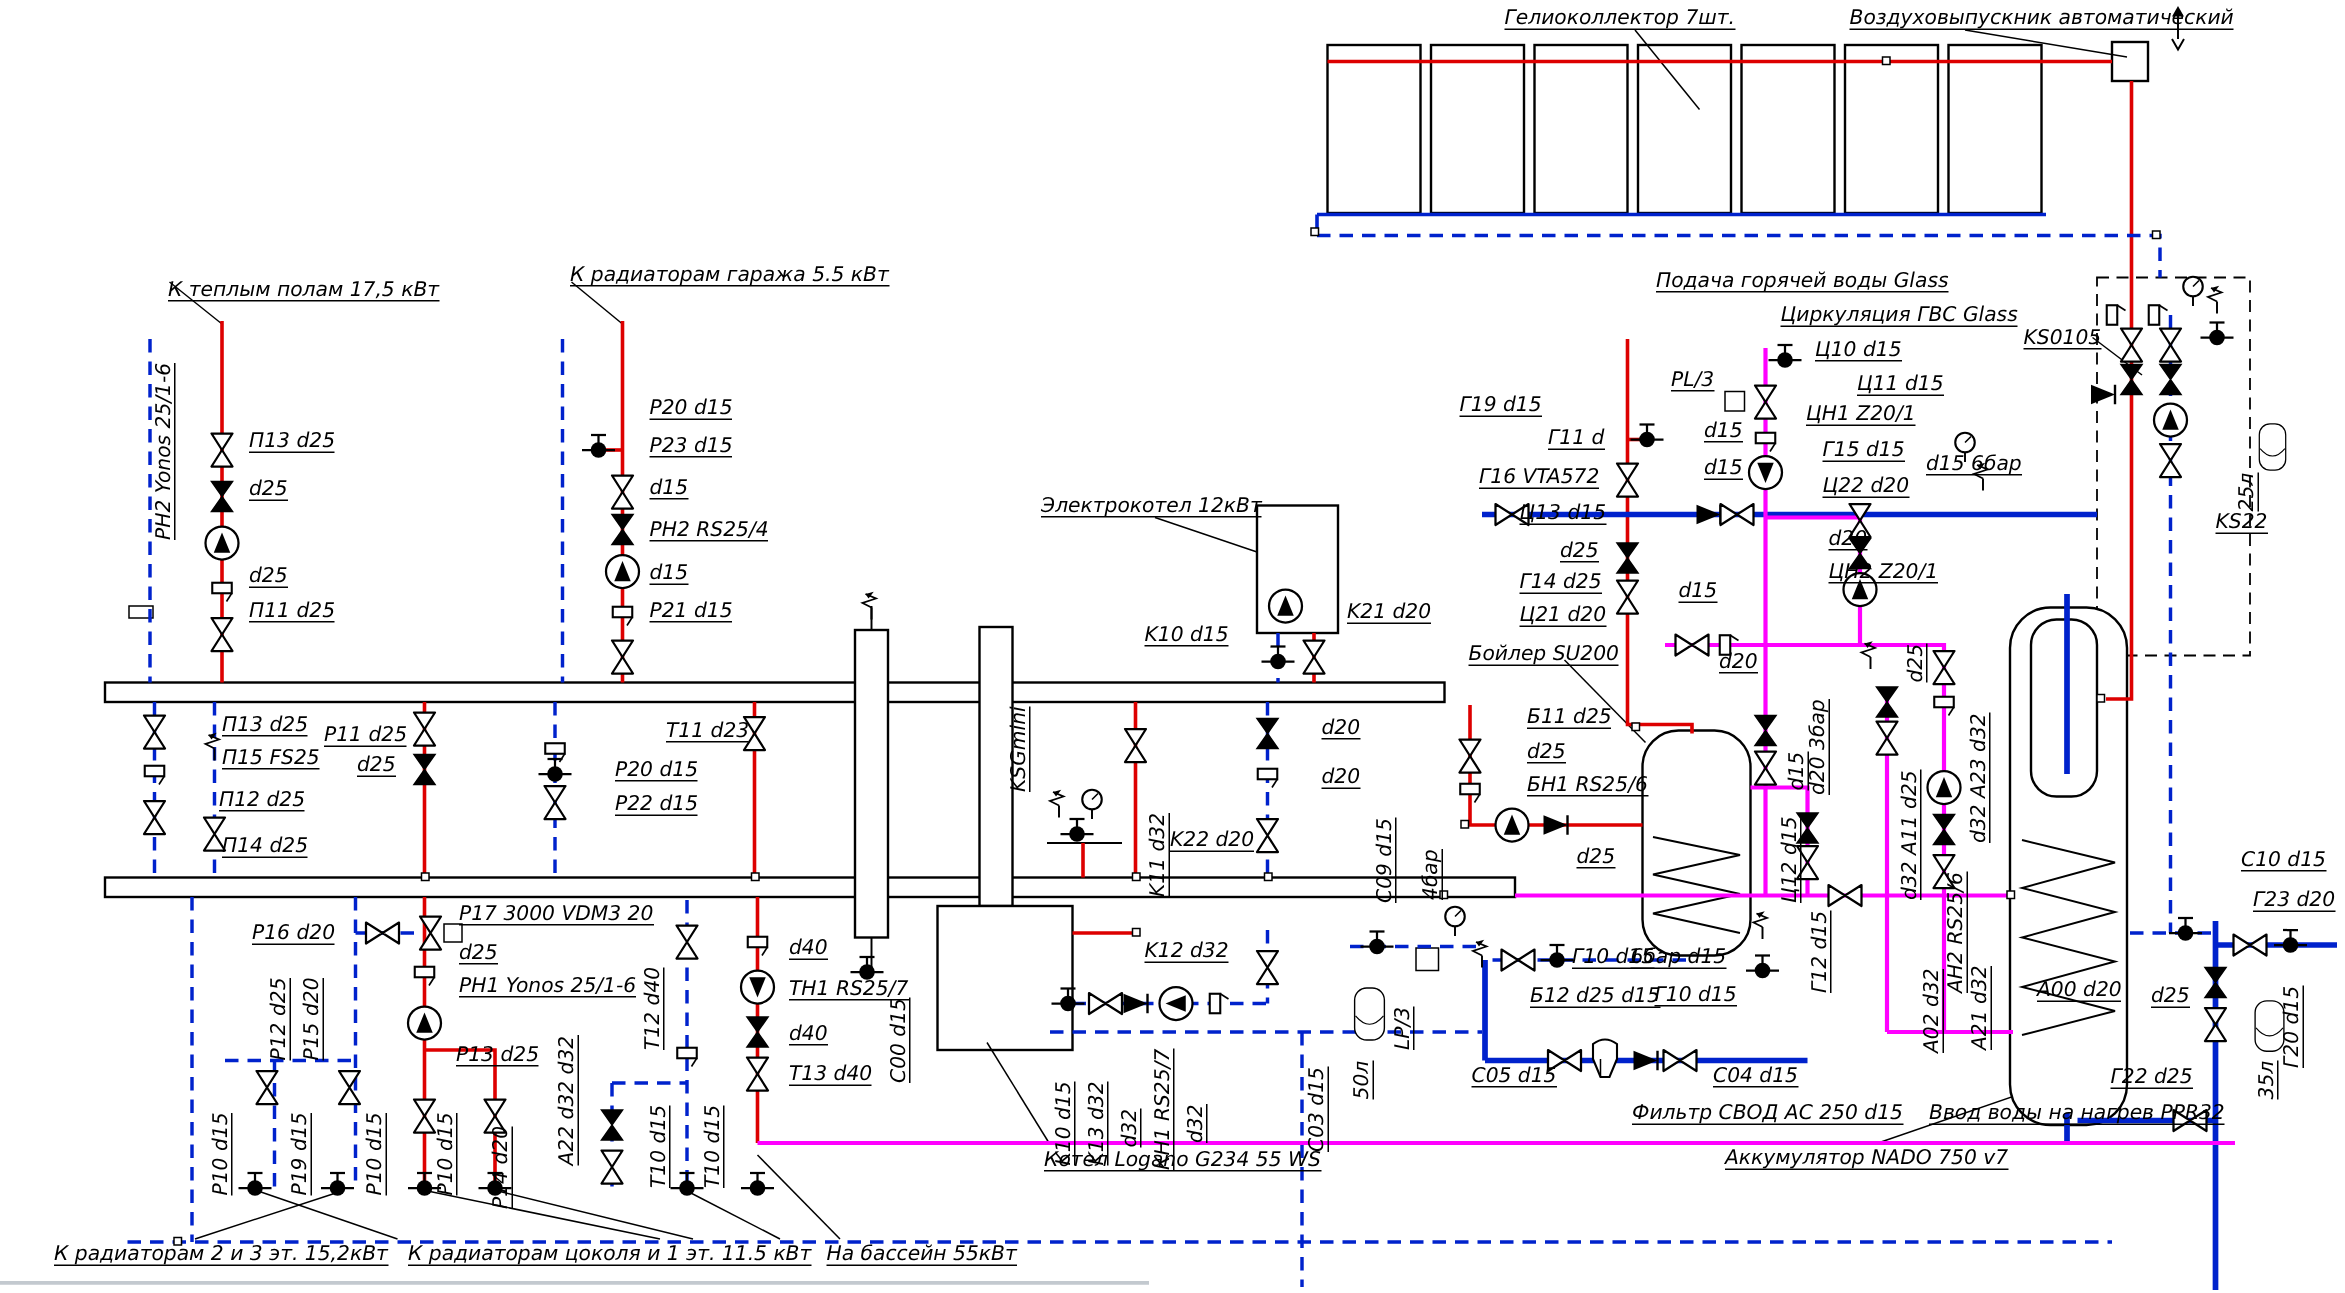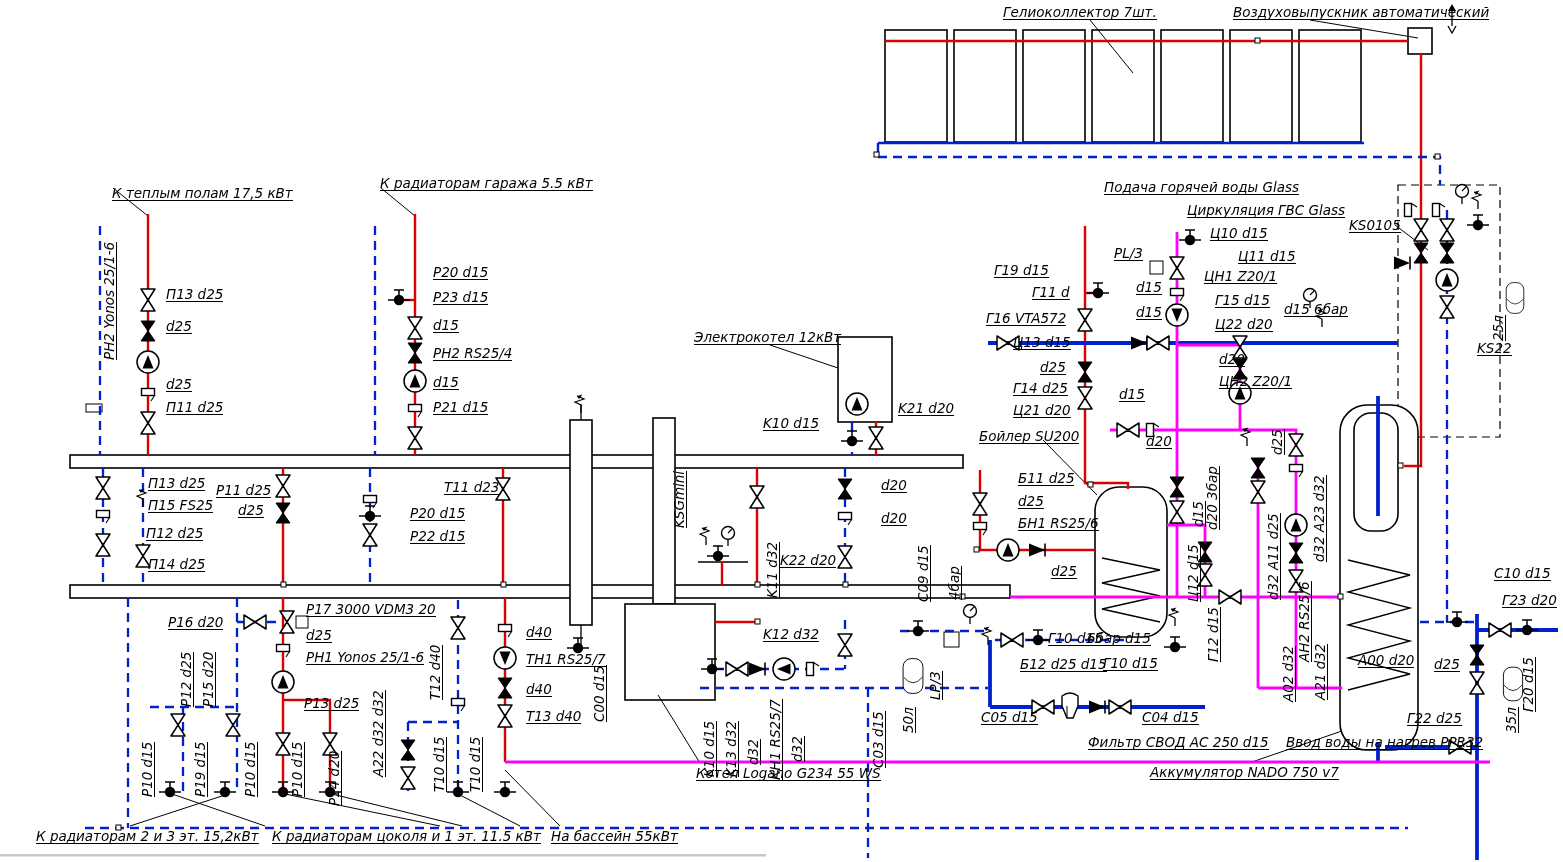--- a/index.html
+++ b/index.html
@@ -421,21 +421,21 @@
       <span class="lbl u" style="left: 1104px; top: 180px;">Подача горячей воды Glass</span>
       <span class="lbl u" style="left: 1187px; top: 203px;">Циркуляция ГВС Glass</span>
       <span class="lbl u" style="left: 1210px; top: 226px;">Ц10 d15</span>
       <span class="lbl u" style="left: 1238px; top: 249px;">Ц11 d15</span>
       <span class="lbl u" style="left: 1204px; top: 269px;">ЦН1 Z20/1</span>
       <span class="lbl u" style="left: 1215px; top: 293px;">Г15 d15</span>
       <span class="lbl u" style="left: 1215px; top: 317px;">Ц22 d20</span>
       <span class="lbl u" style="left: 1114px; top: 246px;">PL/3</span>
       <span class="lbl u" style="left: 1136px; top: 280px;">d15</span>
       <span class="lbl u" style="left: 1136px; top: 305px;">d15</span>
-      <span class="lbl u" style="left: 994px; top: 263px; font-style: italic;">Г19 d15</span>
+      <span class="lbl u" style="left: 973px; top: 263px; font-style: italic;">Г19 d15</span>
       <span class="lbl u" style="left: 1032px; top: 285px;">Г11 d</span>
       <span class="lbl u" style="left: 986px; top: 311px;">Г16 VTA572</span>
       <span class="lbl u" style="left: 1349px; top: 218px;">KS0105</span>
       <span class="lbl u" style="left: 1284px; top: 302px;">d15 6бар</span>
       <span class="lbl u" style="left: 1013px; top: 335px;">Ц13 d15</span>
       <span class="lbl u" style="left: 1040px; top: 360px;">d25</span>
       <span class="lbl u" style="left: 1013px; top: 381px;">Г14 d25</span>
       <span class="lbl u" style="left: 1013px; top: 403px;">Ц21 d20</span>
       <span class="lbl u" style="left: 979px; top: 429px;">Бойлер SU200</span>
       <span class="lbl u" style="left: 1119px; top: 387px;">d15</span>

